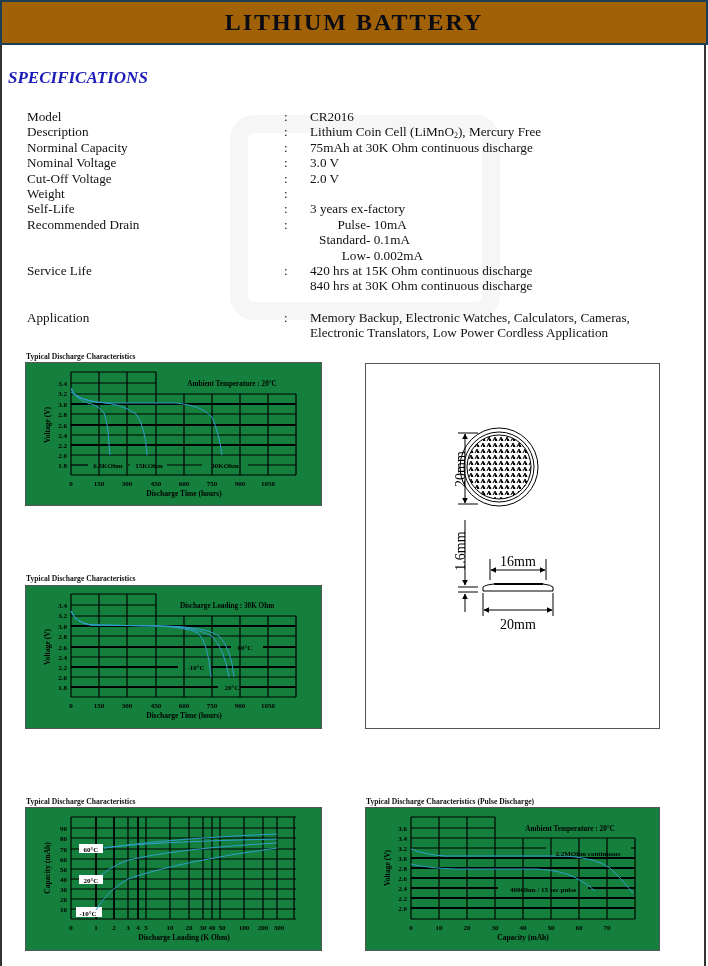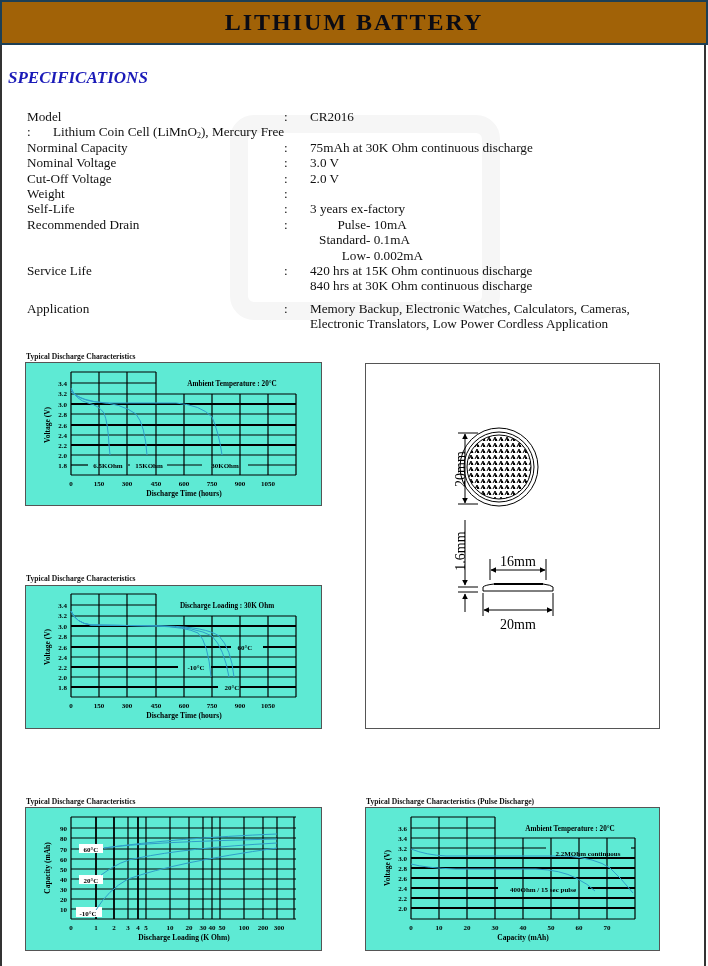--- a/index.html
+++ b/index.html
@@ -19,21 +19,21 @@
   .spec-table { position:absolute; left:27px; top:109px; font-size:13.2px; line-height:15.4px; }
   .spec-row { display:flex; }
   .spec-label { width:257px; }
   .spec-colon { width:26px; }
   .spec-value { width:380px; }
   .drain-line { display:flex;text-align:right; }
   .drain-name { width:56px; }
   sub { font-size:8px; vertical-align:-2px; line-height:0; }
 
   .chart-caption { position:absolute; font-size:7.6px; font-weight:bold; white-space:nowrap; }
-  .chart-box { position:absolute; border:1px solid #555; background:#5eead4; box-sizing:border-box; }
+  .chart-box { position:absolute; border:1px solid #555; background:#15803d; box-sizing:border-box; }
   svg text { font-family:"Liberation Serif", serif; font-weight:bold; }
   .diagram-box { position:absolute; left:365px; top:363px; width:295px; height:366px;
                  border:1px solid #555; box-sizing:border-box; }
 </style>
 </head>
 <body>
 
 <div class="page-frame"></div>
 
 <div class="header">
@@ -44,20 +44,21 @@
 
 <div class="watermark"></div>
 
 <div class="spec-table">
   <div class="spec-row">
     <div class="spec-label">Model</div>
     <div class="spec-colon">:</div>
     <div class="spec-value">CR2016</div>
   </div>
   <div class="spec-row">
+    <div class="spec-label">Description</div>
     <div class="spec-colon">:</div>
     <div class="spec-value"><span>Lithium Coin Cell (LiMnO</span><sub>2</sub><span>), Mercury Free</span></div>
   </div>
   <div class="spec-row">
     <div class="spec-label">Norminal Capacity</div>
     <div class="spec-colon">:</div>
     <div class="spec-value">75mAh at 30K Ohm continuous discharge</div>
   </div>
   <div class="spec-row">
     <div class="spec-label">Nominal Voltage</div>
@@ -97,21 +98,21 @@
     </div>
   </div>
   <div class="spec-row">
     <div class="spec-label">Service Life</div>
     <div class="spec-colon">:</div>
     <div class="spec-value">
       <div>420 hrs at 15K Ohm continuous discharge</div>
       <div>840 hrs at 30K Ohm continuous discharge</div>
     </div>
   </div>
-  <div class="spec-row" style="margin-top:7px">
+  <div class="spec-row" style="margin-top:16px">
     <div class="spec-label">Application</div>
     <div class="spec-colon">:</div>
     <div class="spec-value">
       <div>Memory Backup, Electronic Watches, Calculators, Cameras,</div>
       <div>Electronic Translators, Low Power Cordless Application</div>
     </div>
   </div>
 </div>
 
 <div class="chart-caption" style="left:26px;top:352px;">Typical Discharge Characteristics</div>

